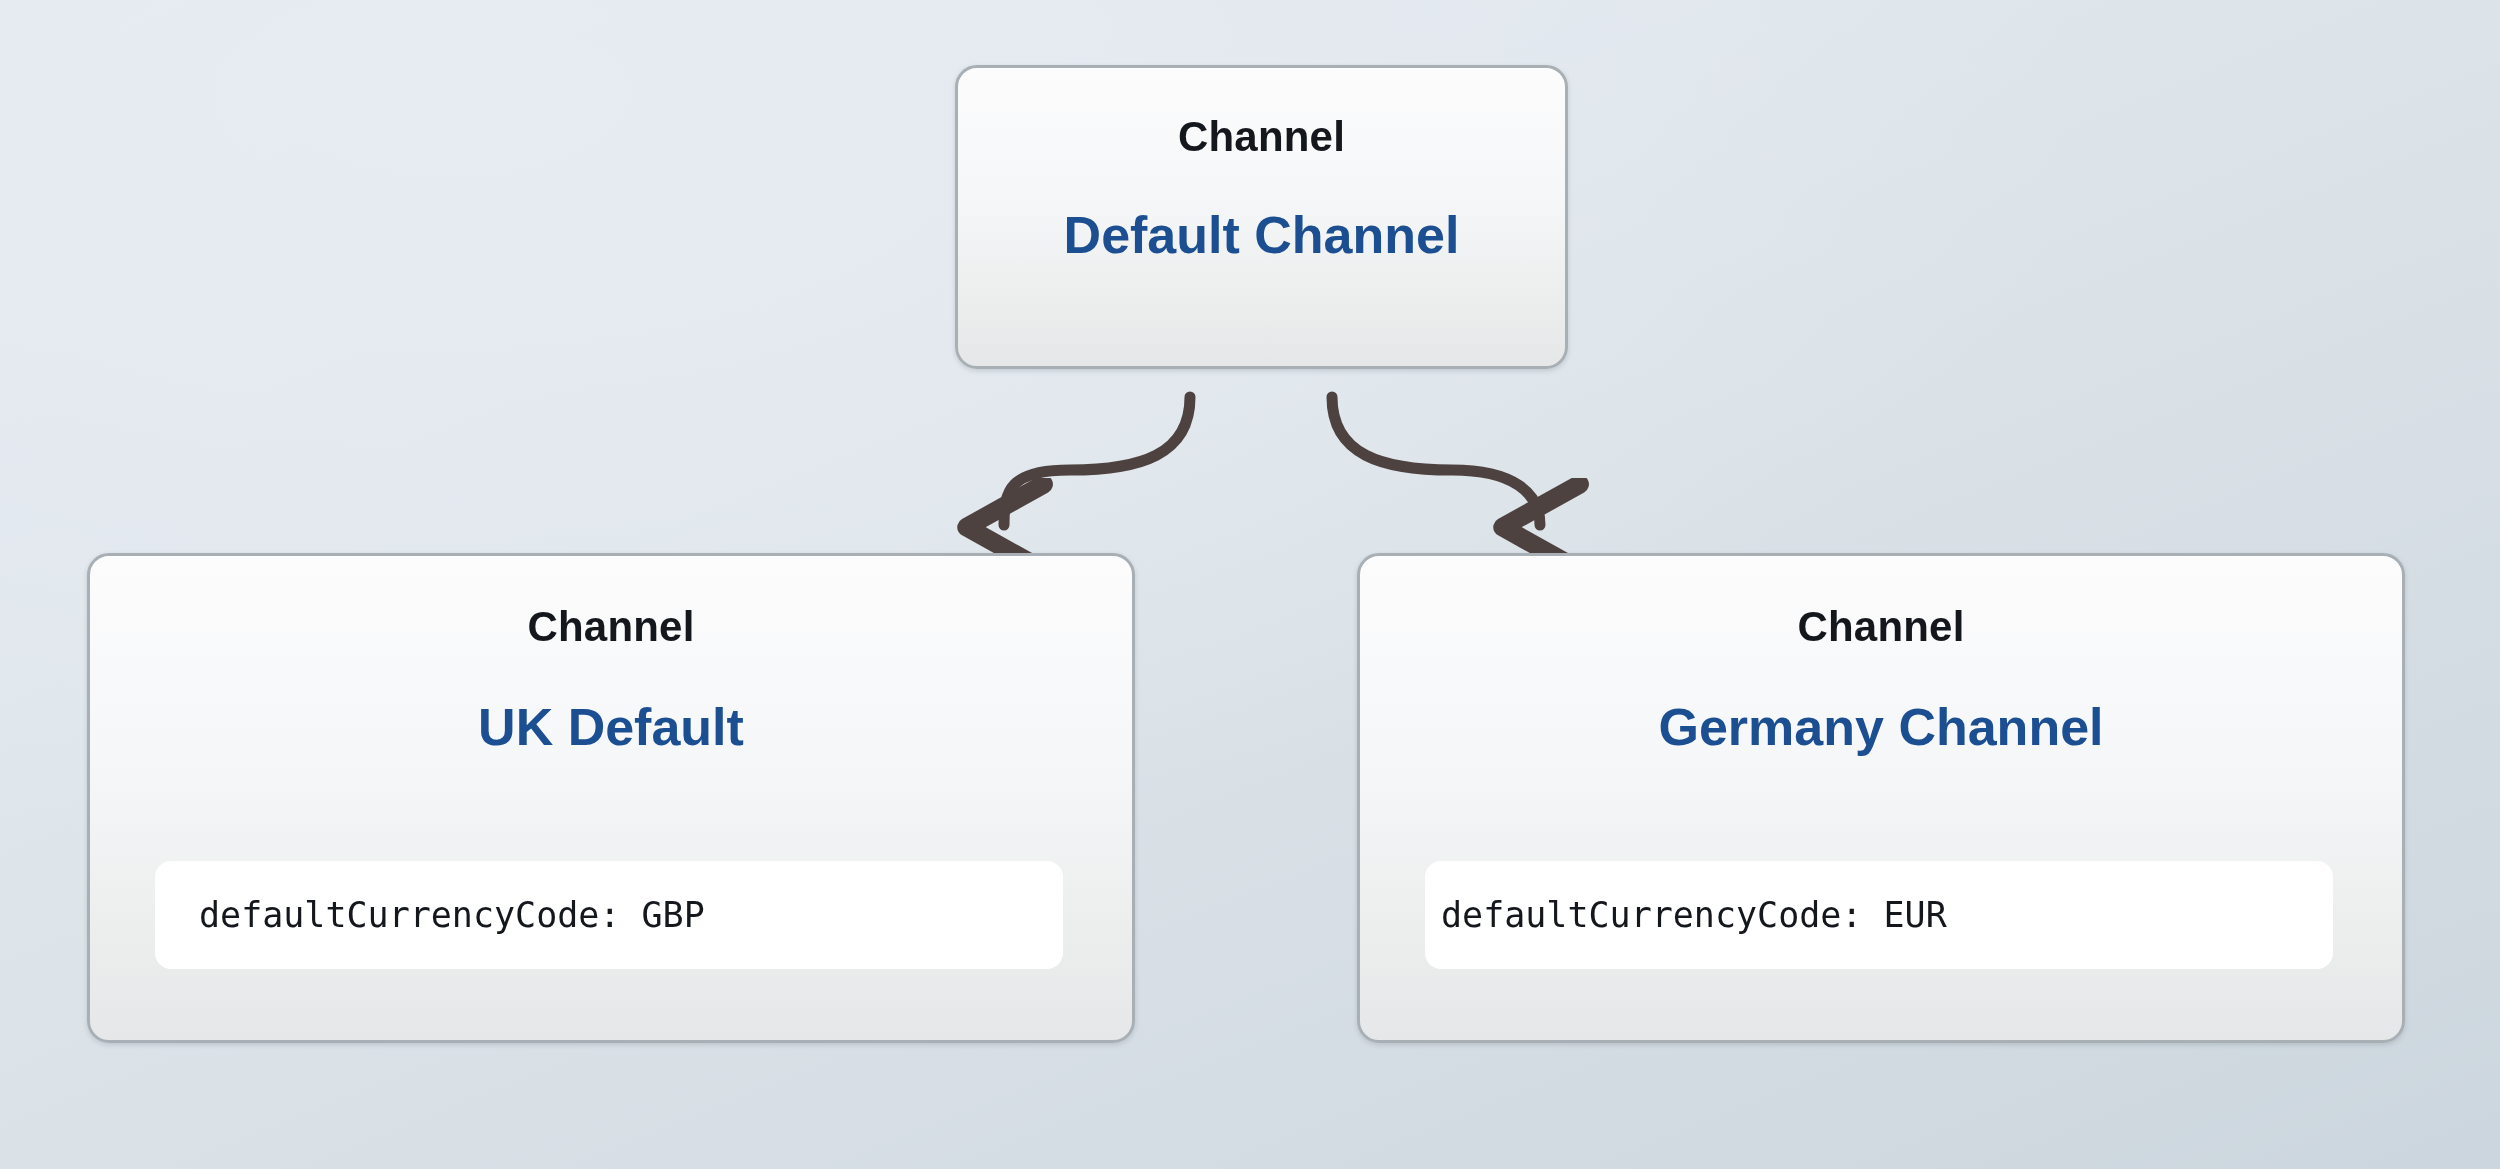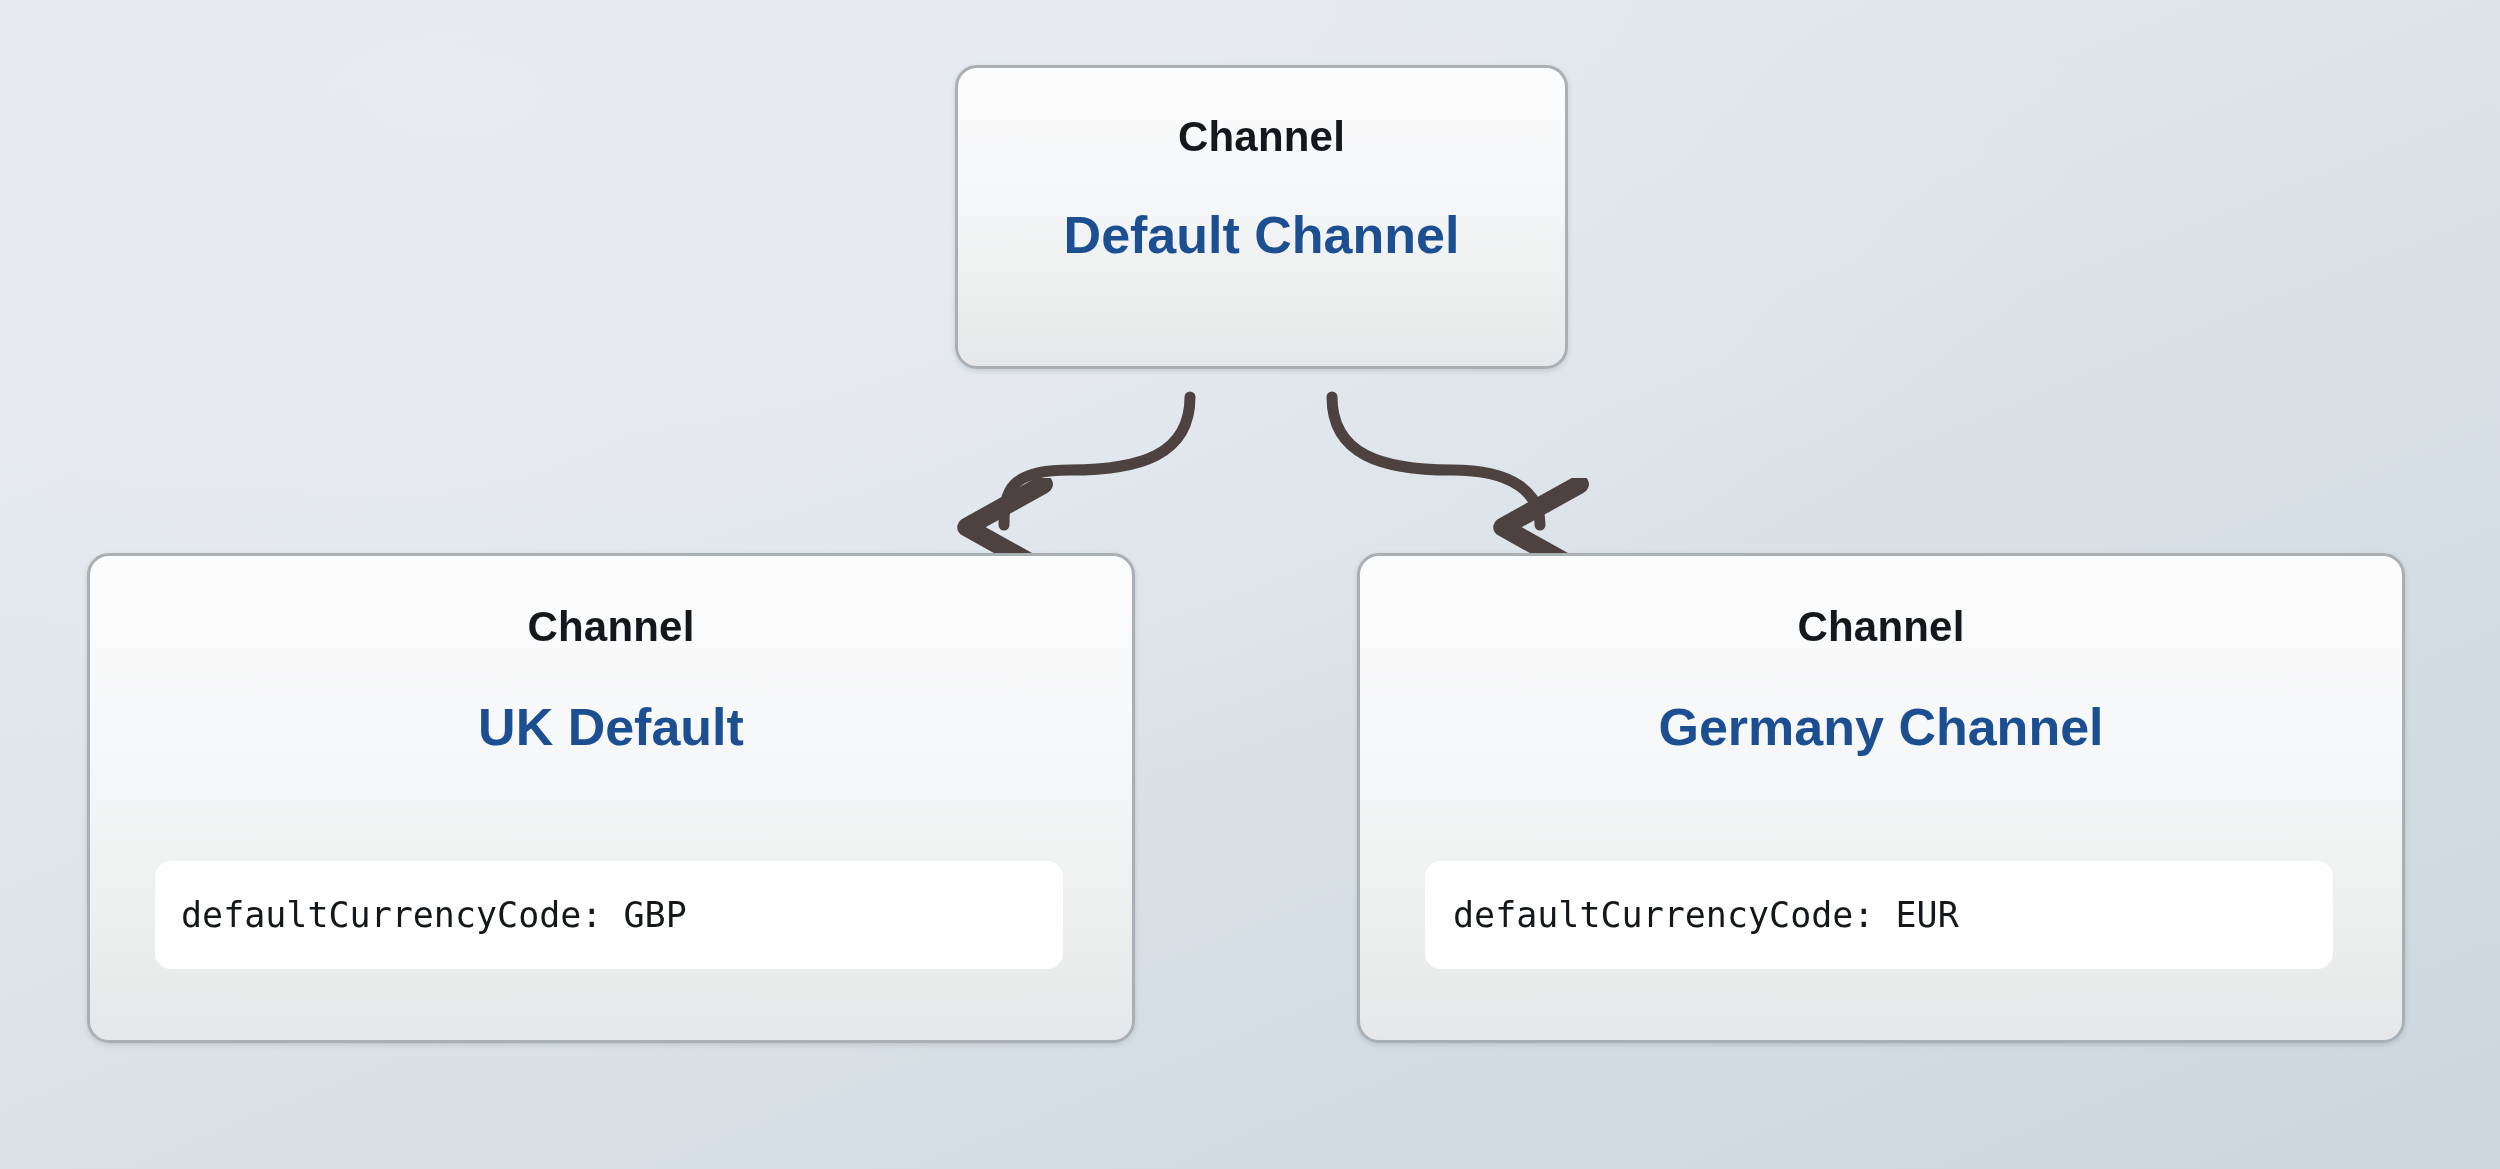--- a/index.html
+++ b/index.html
@@ -92,38 +92,38 @@
     height: 490px;
     padding-top: 47px;
   }
   #node-uk .node-name { margin-top: 46px; }
   #node-uk .prop-chip {
     position: absolute;
     left: 65px;
     top: 305px;
     width: 908px;
     height: 108px;
-    padding-left: 26px;
+    padding-left: 44px;
   }
 
   #node-de {
     left: 1357px;
     top: 553px;
     width: 1048px;
     height: 490px;
     padding-top: 47px;
   }
   #node-de .node-name { margin-top: 46px; }
   #node-de .prop-chip {
     position: absolute;
     left: 65px;
     top: 305px;
     width: 908px;
     height: 108px;
-    padding-left: 28px;
+    padding-left: 16px;
   }
 </style>
 </head>
 <body>
 
 <div id="canvas">
 
   <svg id="connectors" viewBox="0 0 2500 1169" width="2500" height="1169" xmlns="http://www.w3.org/2000/svg">
     <defs>
       <marker id="arrowhead-left" markerWidth="9" markerHeight="9" refX="4.3" refY="4.5" orient="auto" markerUnits="strokeWidth">

